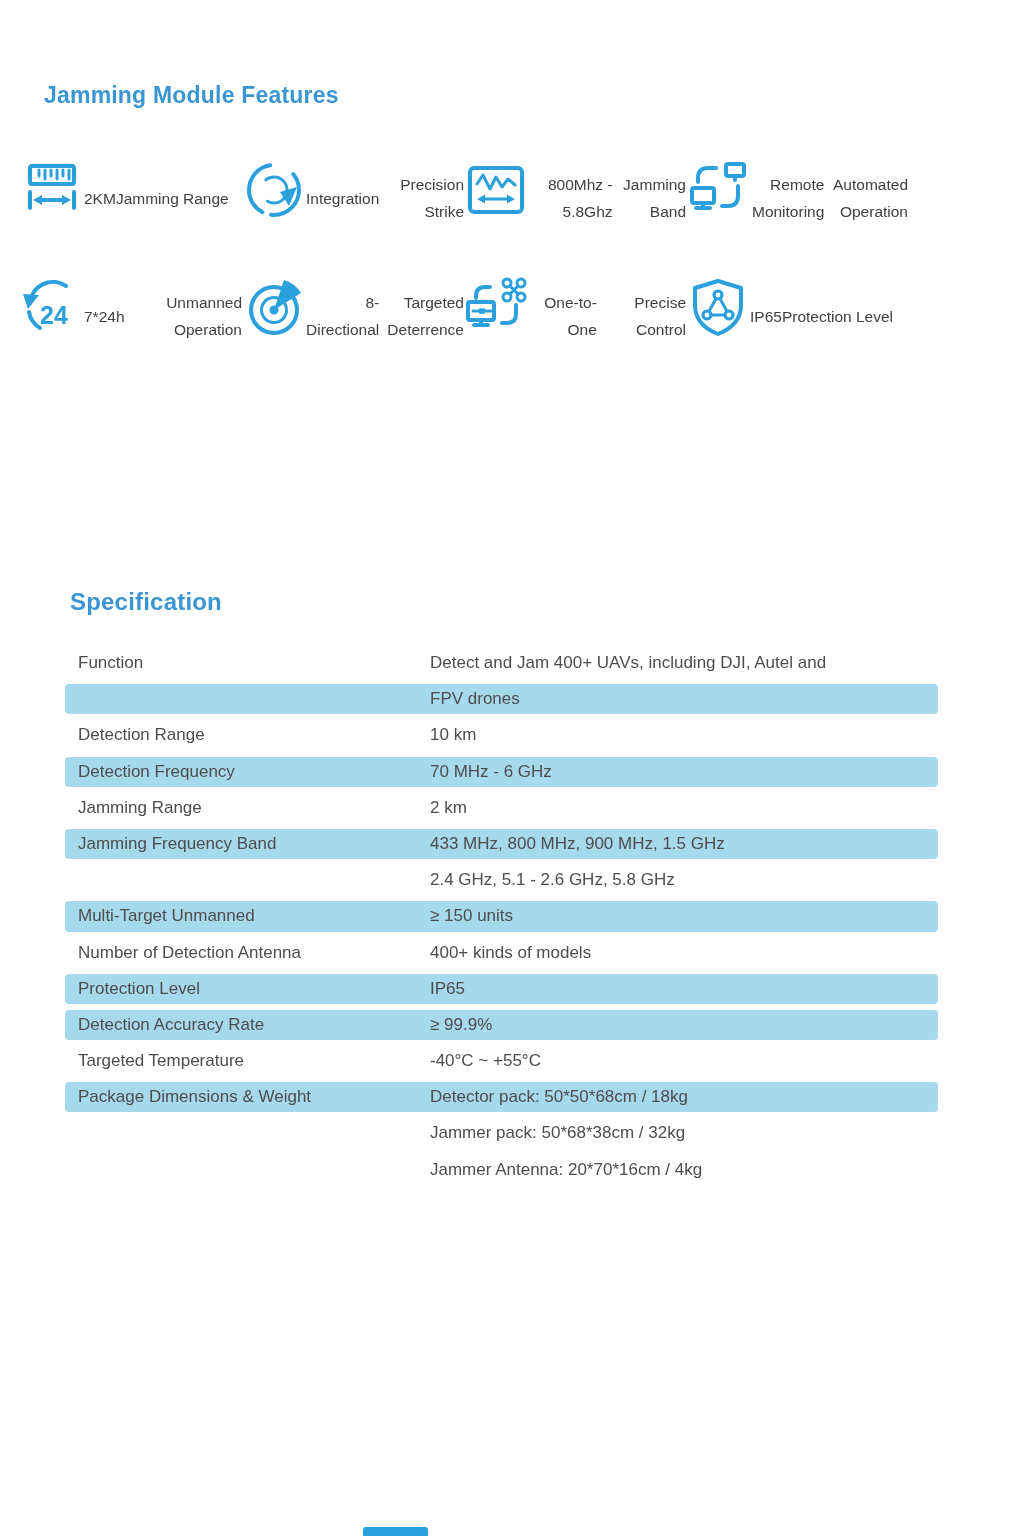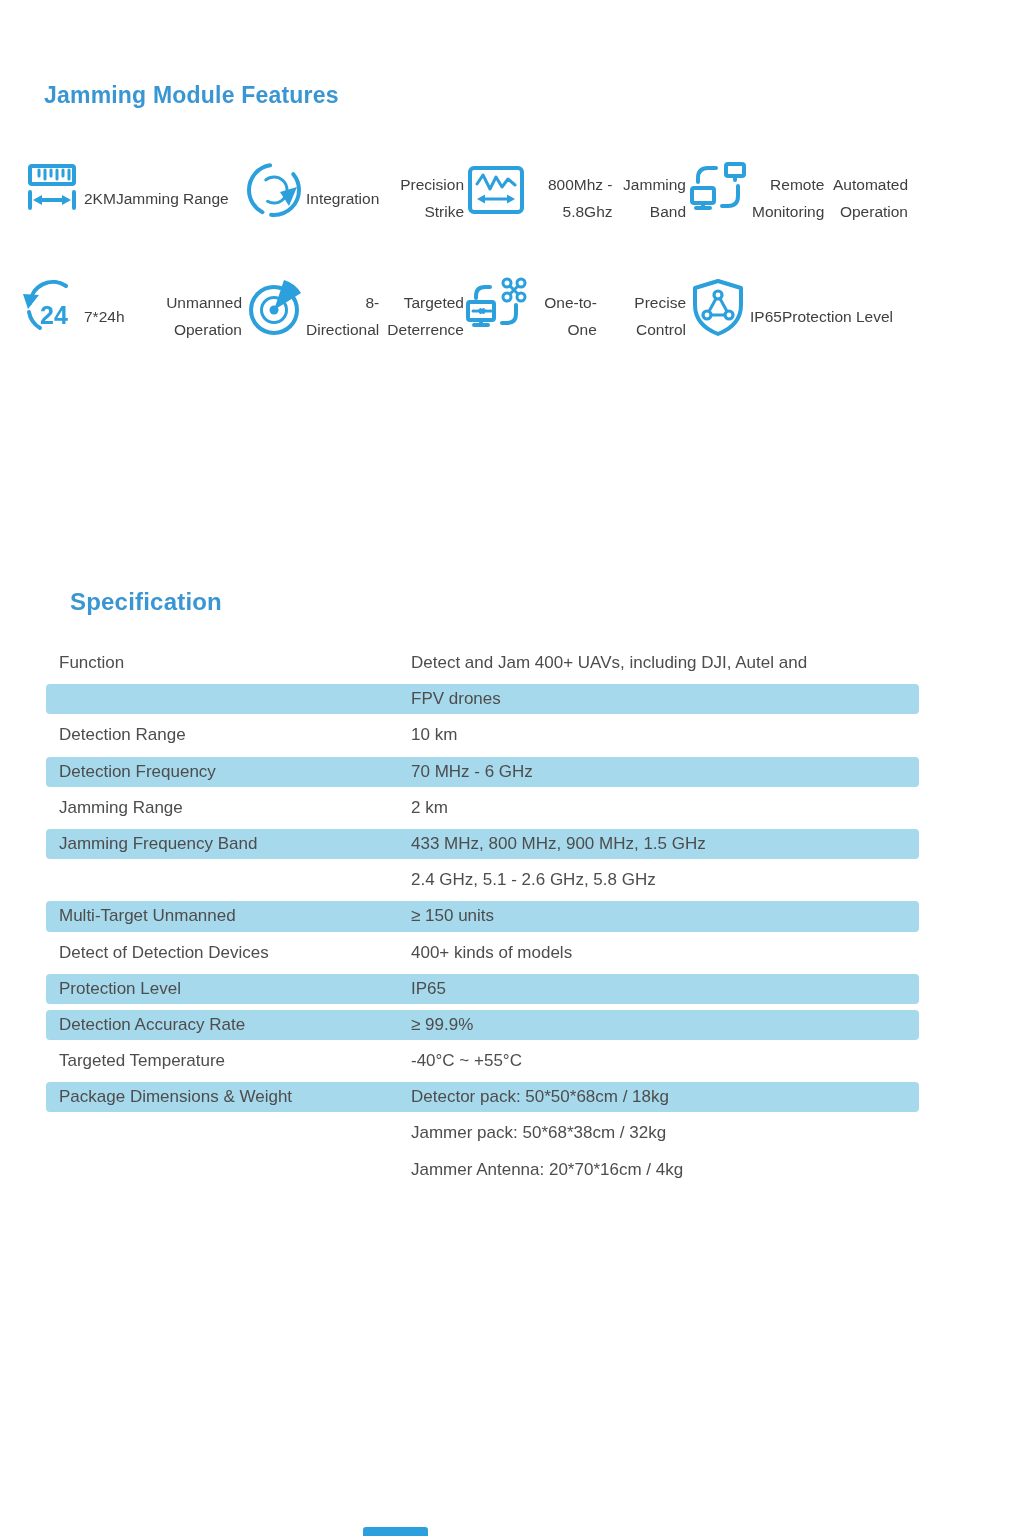--- a/index.html
+++ b/index.html
@@ -38,21 +38,21 @@
   .feature-cell .icon{
     width:64px;height:64px;margin-bottom:16px;
     display:flex;align-items:center;justify-content:center;
   }
   .feature-cell svg{width:64px;height:64px;display:block;}
   .cap{
     font-size:15.5px;line-height:27px;color:var(--cap-text);
   }
 
   .spec-table{
-    position:absolute;left:46px;top:645px;width:873px;
+    position:absolute;left:65px;top:645px;width:873px;
   }
   .row{
     position:relative;height:36.2px;
   }
   .row.hl::before{
     content:"";position:absolute;left:0;right:0;top:3px;bottom:3px;
     background:var(--hl);border-radius:4px;
   }
   .row .lbl,.row .val{
     position:absolute;top:0;line-height:36.2px;
@@ -223,21 +223,21 @@
   </div>
   <div class="row">
     <span class="lbl"></span>
     <span class="val">2.4 GHz, 5.1 - 2.6 GHz, 5.8 GHz</span>
   </div>
   <div class="row hl">
     <span class="lbl">Multi-Target Unmanned</span>
     <span class="val">≥ 150 units</span>
   </div>
   <div class="row">
-    <span class="lbl">Detect of Detection Devices</span>
+    <span class="lbl">Number of Detection Antenna</span>
     <span class="val">400+ kinds of models</span>
   </div>
   <div class="row hl">
     <span class="lbl">Protection Level</span>
     <span class="val">IP65</span>
   </div>
   <div class="row hl">
     <span class="lbl">Detection Accuracy Rate</span>
     <span class="val">≥ 99.9%</span>
   </div>

